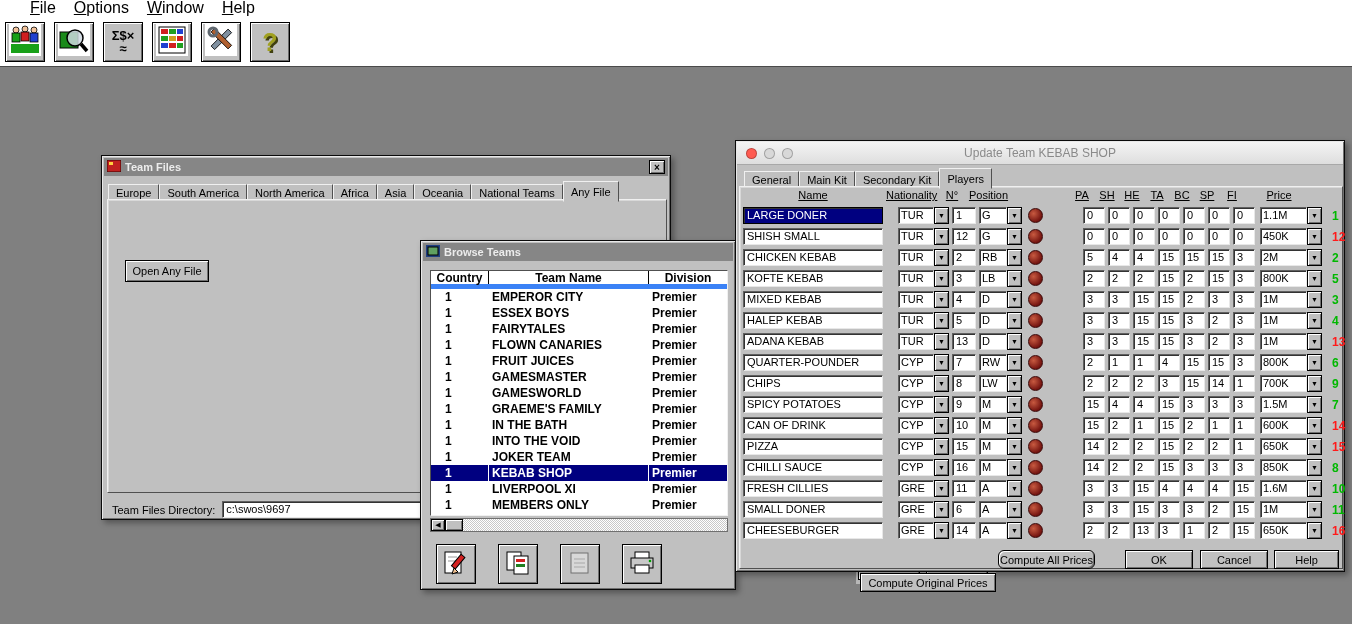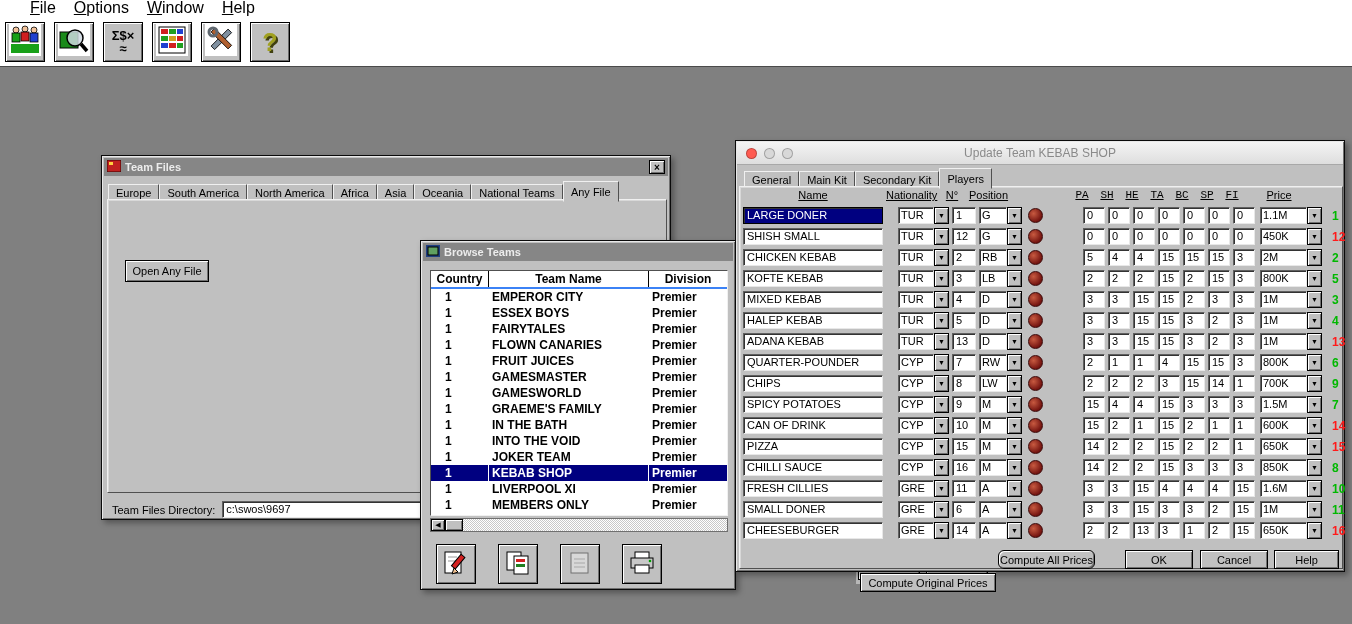--- a/index.html
+++ b/index.html
@@ -44,21 +44,21 @@
   #team-files{left:88px;top:155px;width:570px;height:365px;z-index:1;margin-left:13px;}
   #team-files .tabs{left:6px;top:25px;justify-content:center;}
   .tf-panel{position:absolute;left:5px;top:43px;width:560px;height:294px;}
   .open-btn{position:absolute;left:17px;top:60px;width:84px;height:22px;}
   .dir-row{position:absolute;left:10px;top:345px;display:flex;align-items:center;font-size:11px;gap:7px;}
   .dir-field{width:230px;height:17px;font-size:11px;padding:1px 3px;white-space:nowrap;overflow:hidden;}
   
   #browse-teams{left:420px;top:240px;width:316px;height:350px;z-index:2;}
   .bt-table{position:absolute;left:9px;top:29px;width:298px;height:246px;background:#fff;
     border:1px solid;border-color:#505050 #f0f0f0 #f0f0f0 #505050;overflow:hidden;}
-  .bt-header{display:flex;height:18px;font-weight:bold;font-size:12px;border-bottom:2px solid #3b82f6;background:#fff;}
+  .bt-header{display:flex;height:18px;font-weight:bold;font-size:12px;border-bottom:5px solid #3b82f6;background:#fff;}
   .bt-header > div{display:flex;align-items:center;justify-content:center;border-right:1px solid #000;height:100%;}
   .bt-h0{width:58px;} .bt-h1{width:160px;} .bt-h2{flex:1;border-right:none !important;}
   .bt-row{display:flex;height:16px;font-size:12px;align-items:center;}
   .bt-row > div{height:100%;display:flex;align-items:center;border-right:1px solid #fff;}
   .bt-c0{width:58px;justify-content:flex-start;padding-left:14px;font-weight:bold;}
   .bt-c1{width:160px;padding-left:3px;font-weight:bold;}
   .bt-c2{flex:1;padding-left:3px;font-weight:bold;border-right:none !important;}
   .bt-row.sel{background:#000080;color:#fff;}
   .bt-hscroll{position:absolute;left:9px;top:277px;width:298px;height:14px;display:flex;
     background:repeating-conic-gradient(#fff 0% 25%,#c8c8c8 0% 50%) 0 0/2px 2px;
@@ -80,21 +80,21 @@
   .circ{width:11px;height:11px;border-radius:50%;border:1px solid rgba(0,0,0,.25);}
   #update-team .tabs{left:8px;top:27px;}
   .ut-panel{position:absolute;left:3px;top:45px;width:604px;height:383px;}
   .p-header{position:absolute;left:0;top:2px;height:15px;display:flex;font-size:11px;}
   .p-header .hc{text-decoration:underline;text-align:center;white-space:nowrap;}
   .h-name{margin-left:3px;width:140px;}
   .h-nat{margin-left:3px;width:51px;}
   .h-num{margin-left:3px;width:24px;}
   .h-pos{margin-left:3px;width:43px;}
   .h-face{margin-left:6px;width:15px;}
-  .h-stats{margin-left:40px;display:flex;gap:3px;font-family:Liberation Mono, monospace;}
+  .h-stats{margin-left:40px;display:flex;gap:3px;}
   .h-stats .hc{width:22px;}
   .h-price{margin-left:5px;width:62px;}
   .p-body{position:absolute;left:0;top:18px;}
   .p-row{display:flex;align-items:center;height:21px;}
   .p-name{margin-left:3px;width:140px;height:17px;font-size:11px;padding:1px 3px;white-space:nowrap;overflow:hidden;}
   .p-name.name-sel{background:#000080;color:#fff;border-color:#000 #000 #000 #000;}
   .combo{display:flex;}
   .combo-val{height:17px;font-size:11px;padding:1px 2px;white-space:nowrap;overflow:hidden;}
   .nat-val{width:36px;} .pos-val{width:28px;} .price-val{width:47px;}
   .combo-nat{margin-left:3px;padding-left:12px;} .combo-pos{margin-left:3px;} .combo-price{margin-left:5px;}

